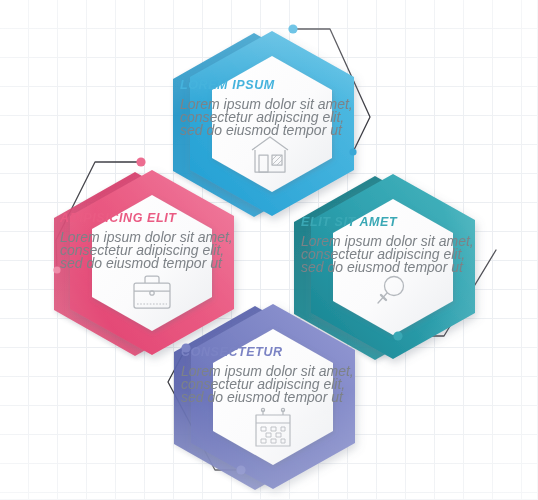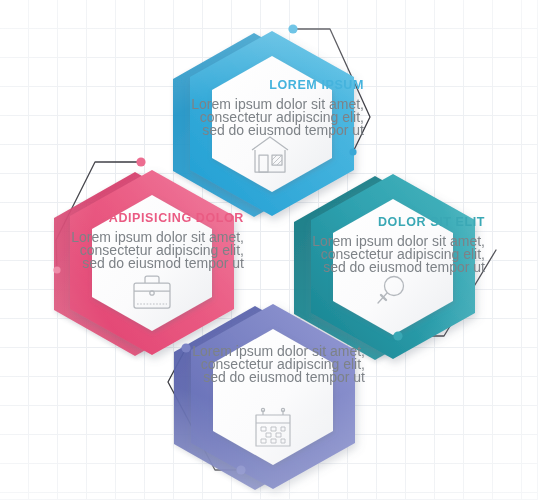--- a/index.html
+++ b/index.html
@@ -19,22 +19,23 @@
     background-position:-1px -1px,-1px -1px;
   }
   
   #grid-fade{
     position:absolute;inset:0;pointer-events:none;
     background:radial-gradient(ellipse 95% 90% at 50% 50%, rgba(255,255,255,0) 35%, rgba(255,255,255,.75) 88%, #fff 100%);
   }
   svg#scene{position:absolute;left:0;top:0;width:538px;height:500px;}
   .card-text{
     position:absolute;
-    text-align:right;
+    text-align:left;
     pointer-events:none;
+    font-style:italic;
   }
   .card-title{
     font-size:12.5px;
     font-weight:bold;
     letter-spacing:.6px;
     margin:0 0 6px 0;
     white-space:nowrap;
   }
   .card-body{
     font-size:14px;
@@ -197,32 +198,33 @@
   <div id="grid-fade"></div>
 
   <div class="card-text t-blue" style="left:180px;top:78px;width:184px;">
     <p class="card-title">LOREM IPSUM</p>
     <p class="card-body">Lorem ipsum dolor sit amet,</p>
     <p class="card-body">consectetur adipiscing elit,</p>
     <p class="card-body">sed do eiusmod tempor  ut</p>
   </div>
 
   <div class="card-text t-pink" style="left:60px;top:211px;width:184px;">
-    <p class="card-title">ADIPISICING DOLOR</p>
+    <p class="card-title">ADIPISICING ELIT</p>
     <p class="card-body">Lorem ipsum dolor sit amet,</p>
     <p class="card-body">consectetur adipiscing elit,</p>
     <p class="card-body">sed do eiusmod tempor  ut</p>
   </div>
 
   <div class="card-text t-teal" style="left:301px;top:215px;width:184px;">
-    <p class="card-title">DOLOR SIT ELIT</p>
+    <p class="card-title">ELIT SIT AMET</p>
     <p class="card-body">Lorem ipsum dolor sit amet,</p>
     <p class="card-body">consectetur adipiscing elit,</p>
     <p class="card-body">sed do eiusmod tempor  ut</p>
   </div>
 
   <div class="card-text t-purple" style="left:181px;top:345px;width:184px;">
+    <p class="card-title">CONSECTETUR</p>
     <p class="card-body">Lorem ipsum dolor sit amet,</p>
     <p class="card-body">consectetur adipiscing elit,</p>
     <p class="card-body">sed do eiusmod tempor  ut</p>
   </div>
 
 </div>
 
 </body></html>

